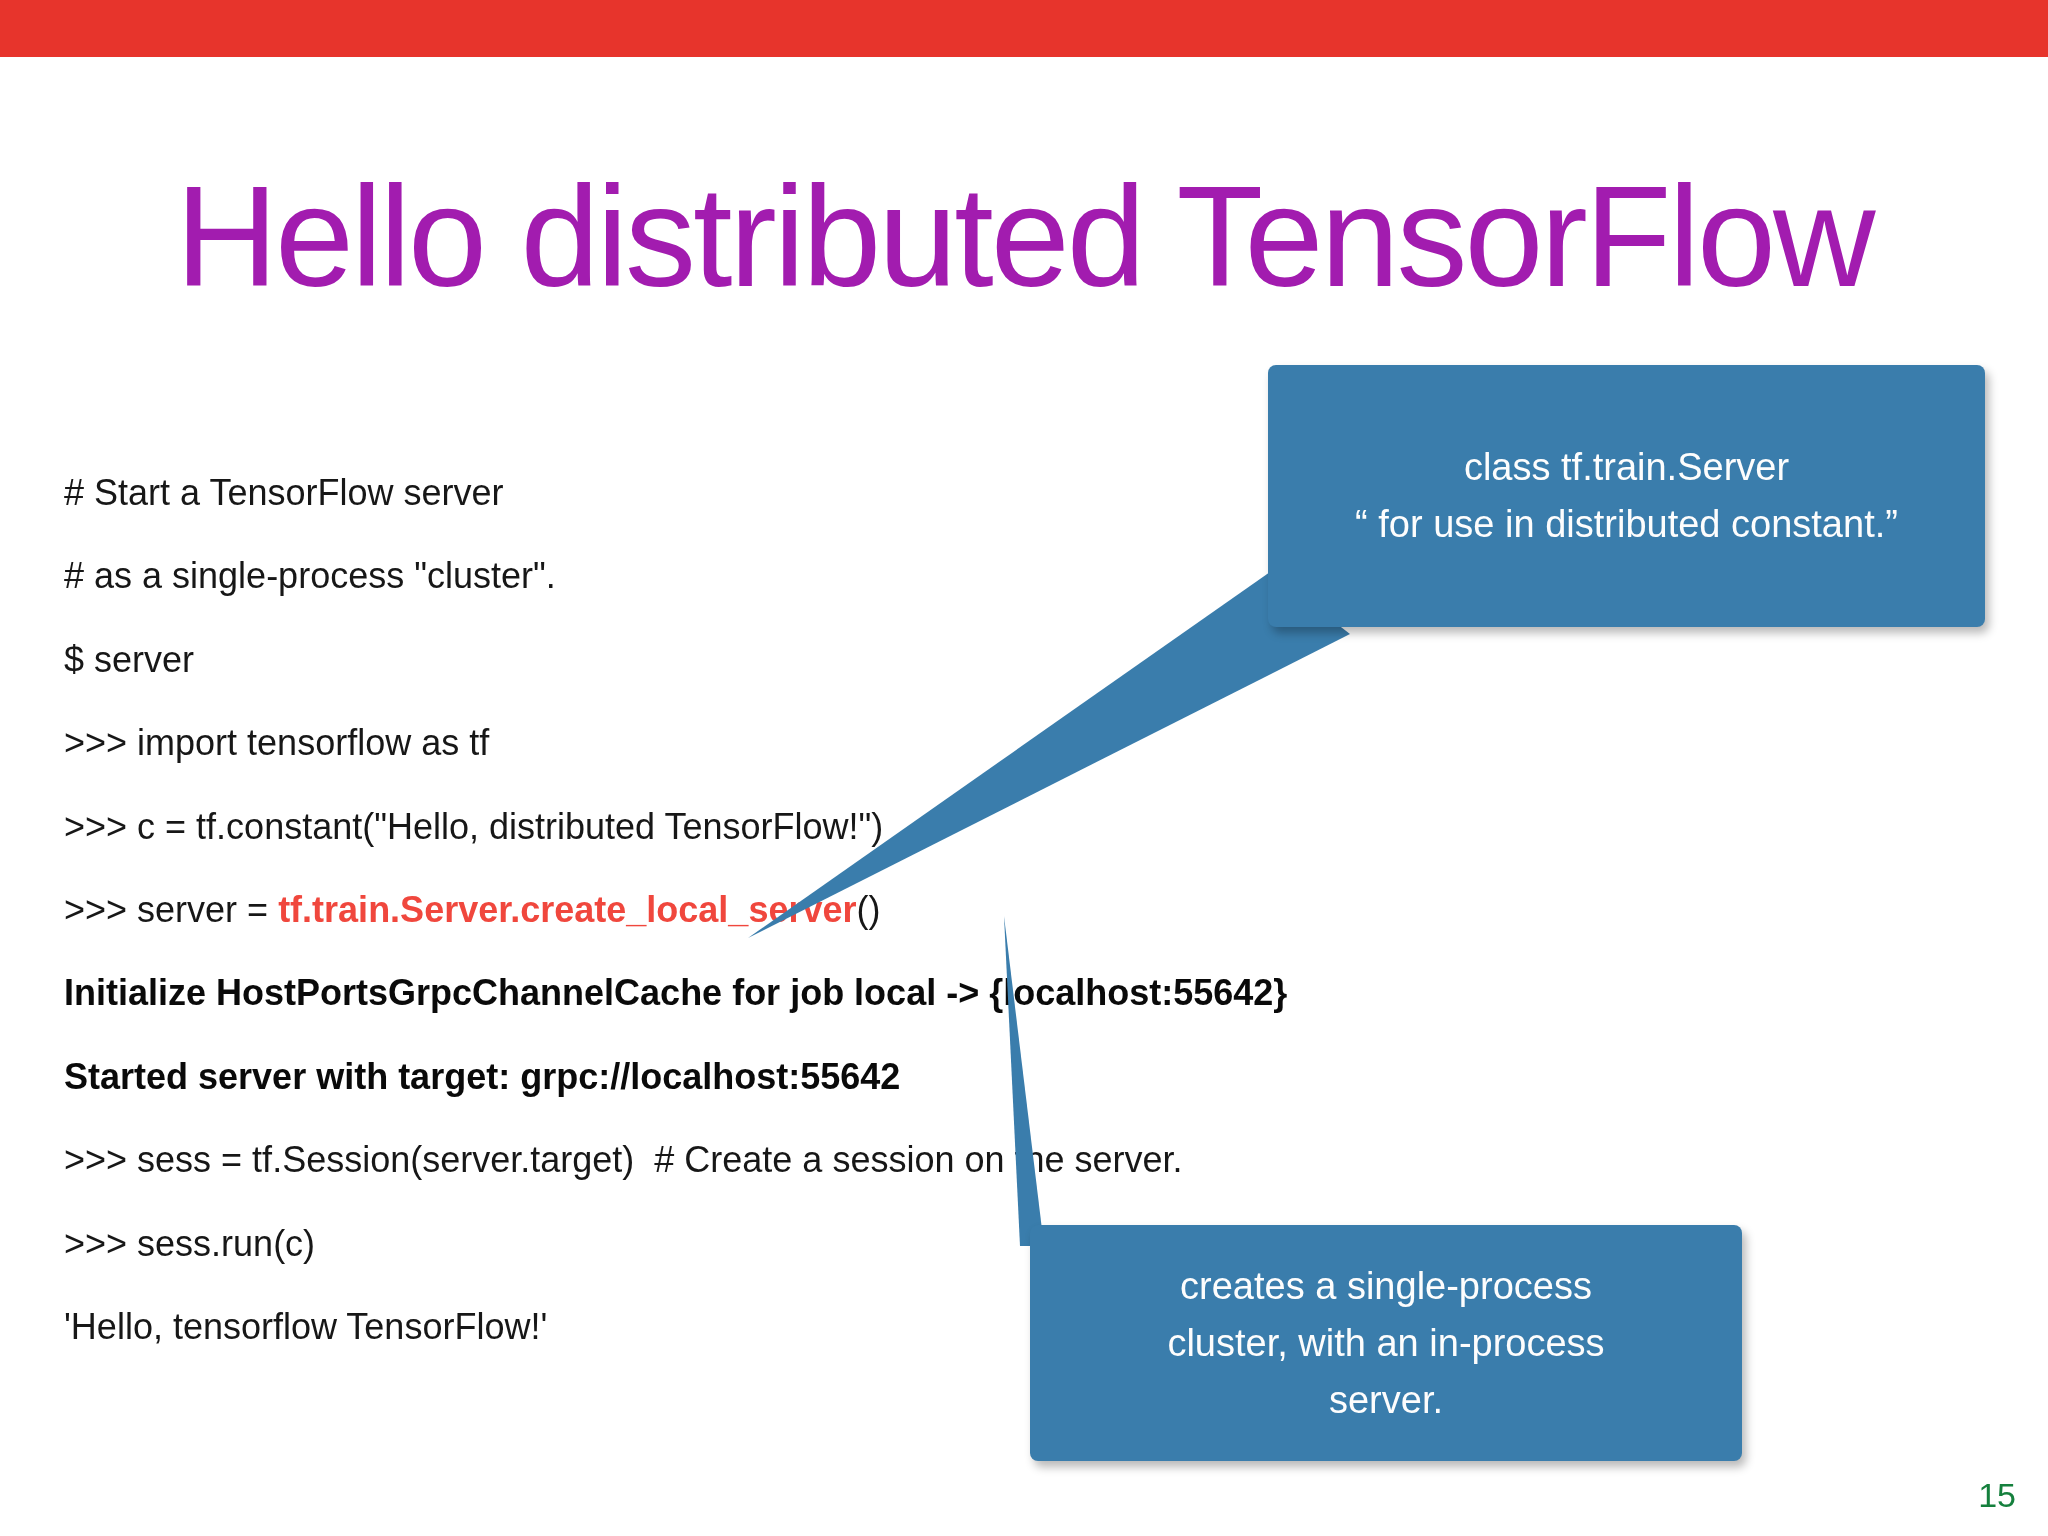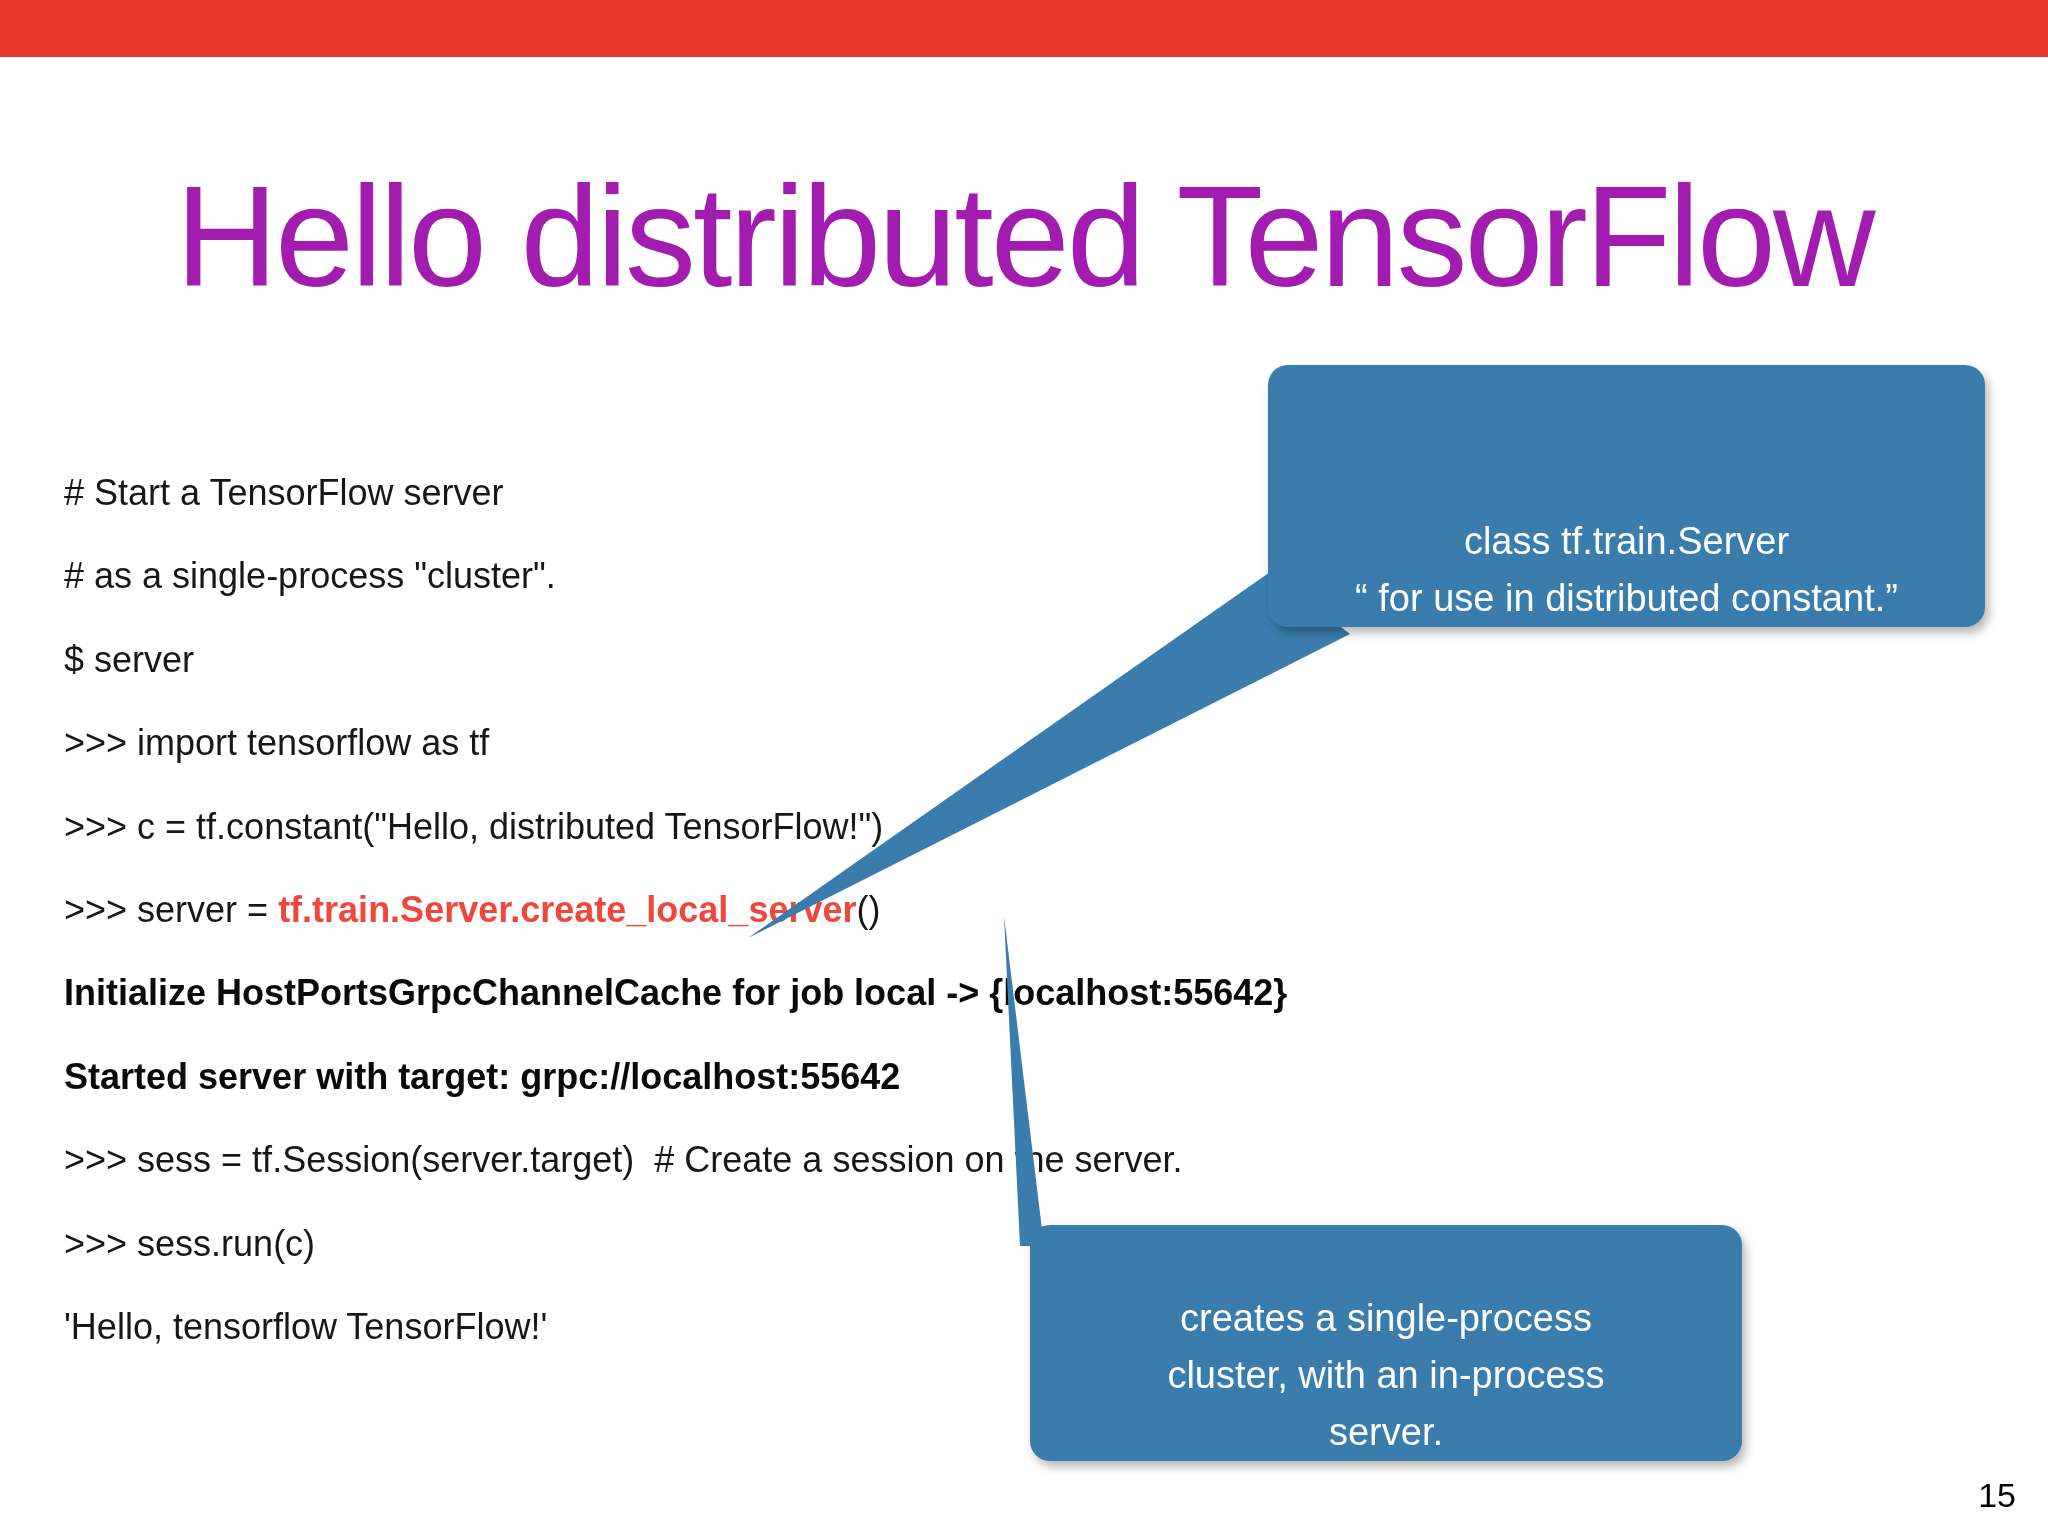--- a/index.html
+++ b/index.html
@@ -43,43 +43,43 @@
   .tails {
     position: absolute;
     left: 0; top: 0;
     width: 2048px; height: 1536px;
     pointer-events: none;
   }
   .tails polygon { fill: #3a7dac; }
   .callout {
     position: absolute;
     background: #3a7dac;
-    border-radius: 20px;
+    border-radius: 8px;
     box-shadow: 4px 6px 10px rgba(0,0,0,0.28);
     color: #fdfdfd;
     font-size: 38px;
     line-height: 57px;
     text-align: center;
     display: flex;
     flex-direction: column;
-    justify-content: flex-end;
+    justify-content: center;
   }
   .callout-top {
     left: 1268px; top: 365px;
     width: 717px; height: 262px;
   }
   .callout-bottom {
     left: 1030px; top: 1225px;
     width: 712px; height: 236px;
   }
   .page-num {
     position: absolute;
     top: 1476px; right: 32px;
     font-size: 34px;
-    color: #000000;
+    color: #15803d;
   }
 </style>
 </head>
 <body>
 
 <div class="slide">
 
   <div class="top-bar"></div>
 
   <h1 class="title">Hello distributed TensorFlow</h1>

